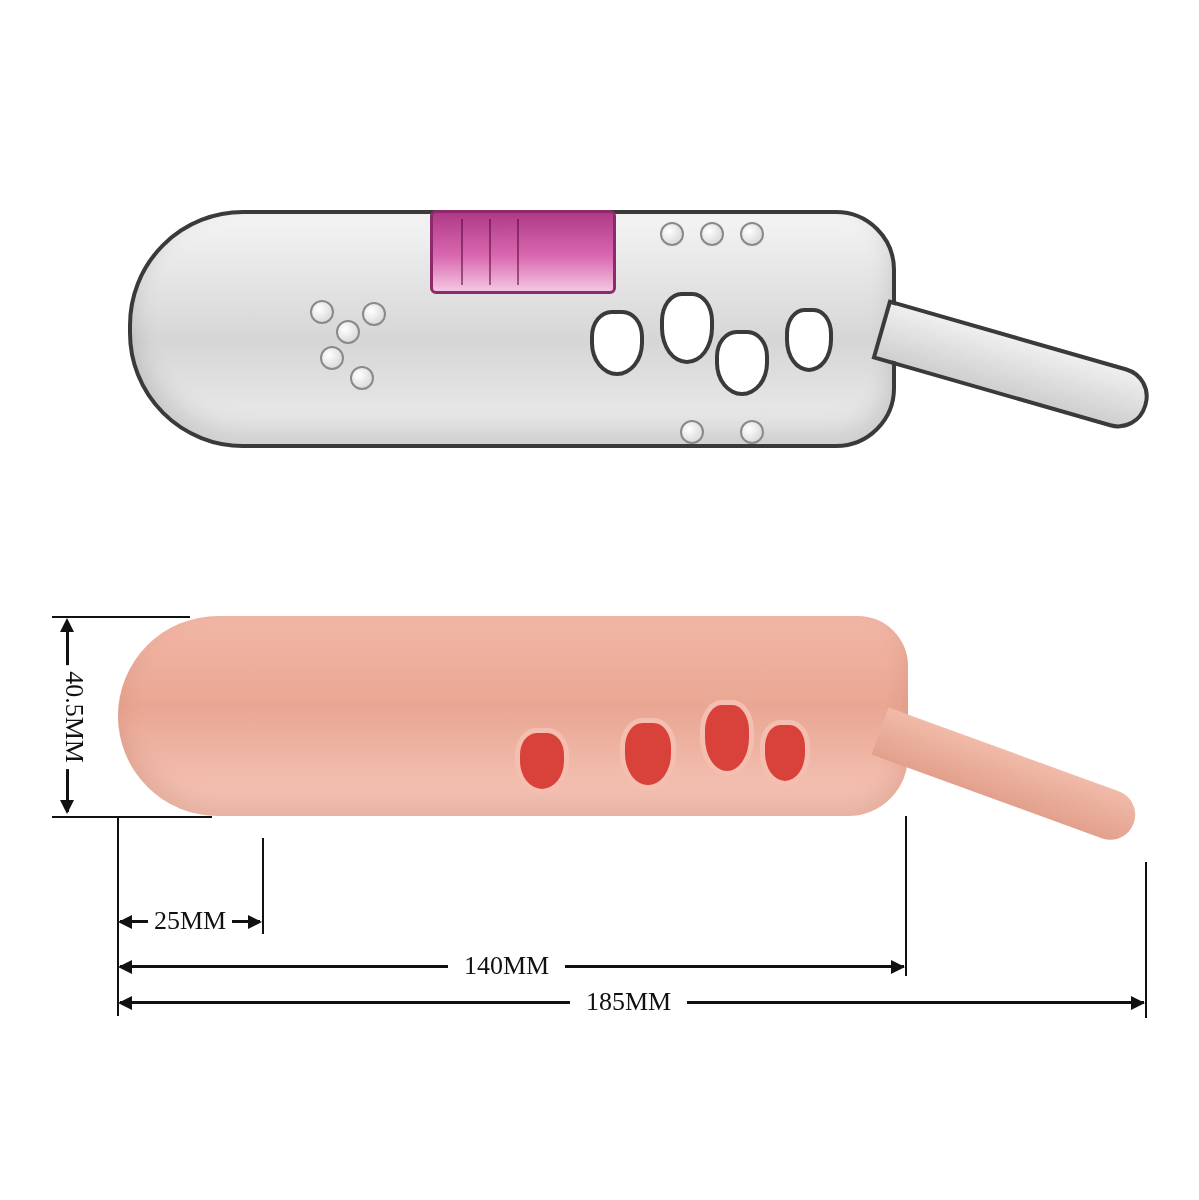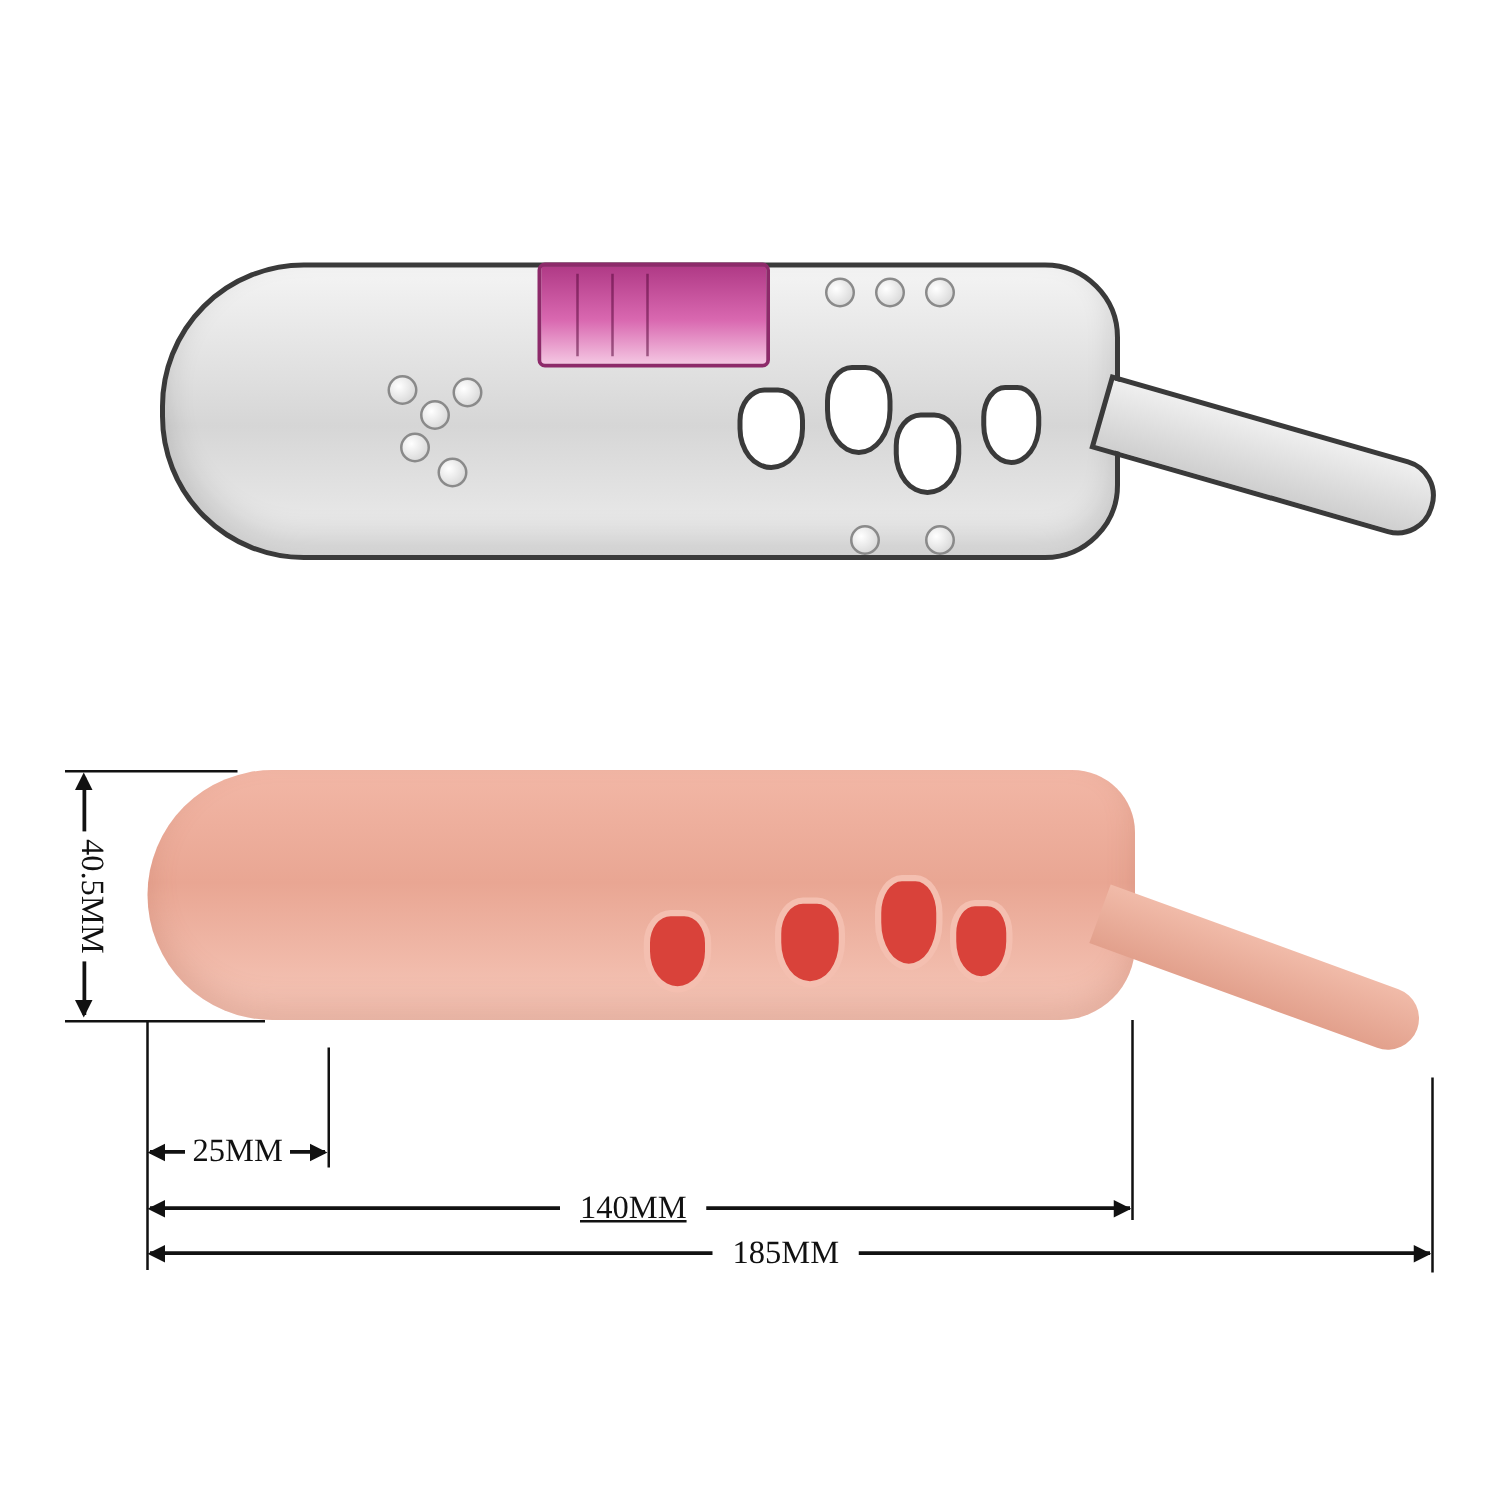--- a/index.html
+++ b/index.html
@@ -121,19 +121,19 @@
   <div class="dim-line dim-v" style="left:1145px;top:262px;height:156px;"></div>
 
   <div class="dim-line dim-h" style="left:120px;top:320px;width:140px;"></div>
   <div class="arrow-l" style="left:118px;top:315px;"></div>
   <div class="arrow-r" style="left:248px;top:315px;"></div>
   <div class="dim-label" style="left:136px;top:306px;margin-left:12px;">25MM</div>
 
   <div class="dim-line dim-h" style="left:120px;top:365px;width:784px;"></div>
   <div class="arrow-l" style="left:118px;top:360px;"></div>
   <div class="arrow-r" style="left:891px;top:360px;"></div>
-  <div class="dim-label" style="left:448px;top:351px;padding:0 16px;text-decoration:underline;">140MM</div>
+  <div class="dim-label" style="left:448px;top:351px;padding:0 16px;">140MM</div>
 
   <div class="dim-line dim-h" style="left:120px;top:401px;width:1024px;"></div>
   <div class="arrow-l" style="left:118px;top:396px;"></div>
   <div class="arrow-r" style="left:1131px;top:396px;"></div>
   <div class="dim-label" style="left:570px;top:387px;padding:0 16px;">185MM</div>
 </div>
 
 </body></html>

